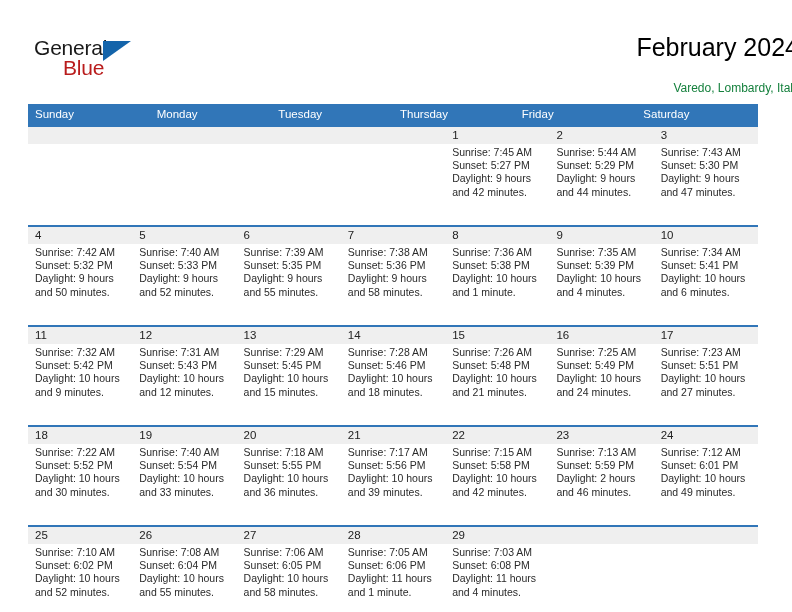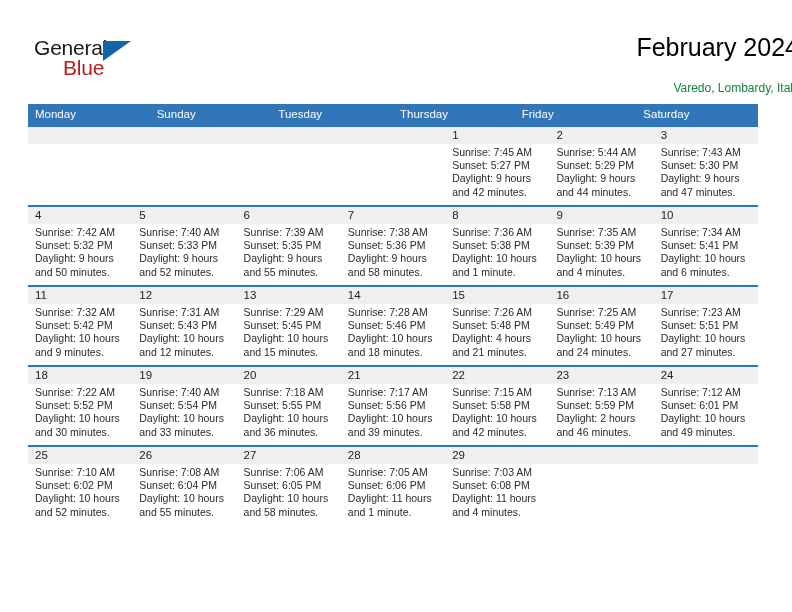--- a/index.html
+++ b/index.html
@@ -123,21 +123,21 @@
     flex: 1 1 0;
     font-size: 11.5px;
     line-height: 17px;
     color: #222222;
     padding-left: 7px;
     box-sizing: border-box;
     white-space: nowrap;
   }
   .detail-band {
     display: flex;
-    height: 61px;
+    height: 81px;
     background: #ffffff;
   }
   .detail {
     flex: 1 1 0;
     padding: 2px 6px 0 7px;
     box-sizing: border-box;
     font-size: 10.5px;
     line-height: 13.2px;
     color: #2a2a2a;
   }
@@ -160,22 +160,22 @@
       <span class="logo-blue">Blue</span>
     </div>
     <div class="title-block">
       <div class="cal-title">February 2024</div>
       <div class="cal-subtitle">Varedo, Lombardy, Italy</div>
     </div>
   </div>
 
   <div class="calendar">
     <div class="weekday-row">
+      <div class="weekday">Sunday</div>
       <div class="weekday">Monday</div>
-      <div class="weekday">Sunday</div>
       <div class="weekday">Tuesday</div>
       <div class="weekday">Thursday</div>
       <div class="weekday">Friday</div>
       <div class="weekday">Saturday</div>
     </div>
 
     <div class="week">
       <div class="daynum-band">
         <div class="daynum"></div>
         <div class="daynum"></div>
@@ -300,21 +300,21 @@
           <div class="daylight">Daylight: 10 hours and 15 minutes.</div>
         </div>
         <div class="detail">
           <div>Sunrise: 7:28 AM</div>
           <div>Sunset: 5:46 PM</div>
           <div class="daylight">Daylight: 10 hours and 18 minutes.</div>
         </div>
         <div class="detail">
           <div>Sunrise: 7:26 AM</div>
           <div>Sunset: 5:48 PM</div>
-          <div class="daylight">Daylight: 4 hours and 21 minutes.</div>
+          <div class="daylight">Daylight: 10 hours and 21 minutes.</div>
         </div>
         <div class="detail">
           <div>Sunrise: 7:25 AM</div>
           <div>Sunset: 5:49 PM</div>
           <div class="daylight">Daylight: 10 hours and 24 minutes.</div>
         </div>
         <div class="detail">
           <div>Sunrise: 7:23 AM</div>
           <div>Sunset: 5:51 PM</div>
           <div class="daylight">Daylight: 10 hours and 27 minutes.</div>

